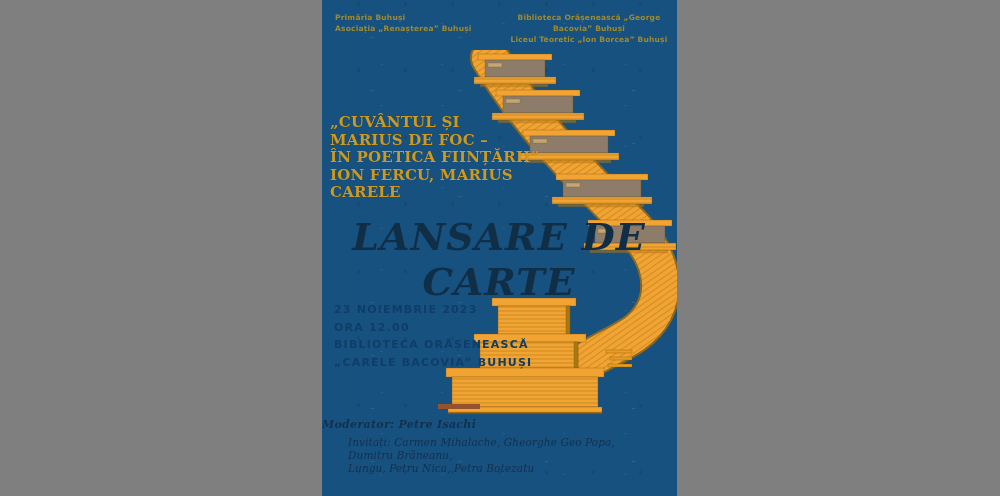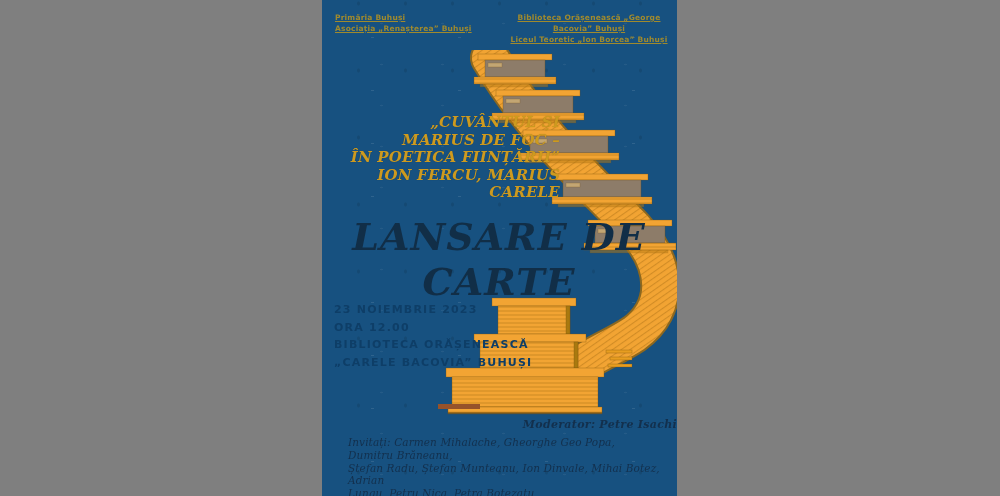--- a/index.html
+++ b/index.html
@@ -16,46 +16,46 @@
       radial-gradient(rgba(255,255,255,0.06) 1px, transparent 1.6px),
       radial-gradient(rgba(0,0,0,0.10) 1px, transparent 1.8px);
     background-size:87px 53px, 61px 41px, 47px 67px;
     background-position:7px 11px, 29px 3px, 13px 37px;
     overflow:hidden;
   }
   .org{
     position:absolute;top:12px;
     font-family:"DejaVu Sans", sans-serif;
     font-size:7.5px;line-height:11px;color:#b8941f;
-    letter-spacing:.2px;font-weight:bold;opacity:.85;text-decoration:underline;
+    letter-spacing:.2px;font-weight:bold;opacity:.85;
   }
   .org-left{left:13px;width:150px;}
   .org-right{left:182px;width:170px;text-align:center;}
   .stairs{position:absolute;left:116px;top:50px;width:240px;height:370px;}
   .quote{
     position:absolute;left:8px;top:114px;width:230px;
-    font-style:italic;font-weight:bold;
+    font-weight:bold;
     font-size:15px;line-height:17.6px;color:#cd9a1f;
-    letter-spacing:.2px;text-shadow:0 0 1px rgba(0,0,0,.25);text-align:right;
+    letter-spacing:.2px;text-shadow:0 0 1px rgba(0,0,0,.25);
   }
   .title{
     position:absolute;left:7px;top:214px;width:340px;
     font-style:italic;font-weight:bold;
     font-size:38px;line-height:45px;color:#112e47;
     letter-spacing:1px;
     text-align:center;
   }
   .event{
     position:absolute;left:12px;top:301px;width:220px;
     font-family:"DejaVu Sans", sans-serif;font-weight:bold;
     font-size:11px;line-height:17.5px;color:#0e3e67;
     letter-spacing:1.2px;
   }
   .moderator{
-    position:absolute;left:0;top:418px;width:100%;text-align:right;
+    position:absolute;left:0;top:418px;width:100%;text-align:left;
     font-style:italic;font-weight:bold;
     font-size:11px;color:#13304d;letter-spacing:.3px;
   }
   .guests{
     position:absolute;left:26px;top:436px;width:315px;
     font-style:italic;
     font-size:10.5px;line-height:12.8px;color:#13304d;
     letter-spacing:.1px;
   }
 </style>
@@ -177,19 +177,18 @@
       <div>23 NOIEMBRIE 2023</div>
       <div>ORA 12.00</div>
       <div>BIBLIOTECA ORĂȘENEASCĂ</div>
       <div>„CARELE BACOVIA” BUHUȘI</div>
     </div>
 
     <div class="moderator">Moderator: Petre Isachi</div>
 
     <div class="guests">
       <div>Invitați: Carmen Mihalache, Gheorghe Geo Popa, Dumitru Brăneanu,</div>
-      <div>Ștefan Radu, Ștefan Munteanu, Ion Dinvale, Mihai Botez, Adrian</div>
       <div>Lungu, Petru Nica, Petra Botezatu</div>
 
     </div>
 
   </div>
 </div>
 
 </body></html>

